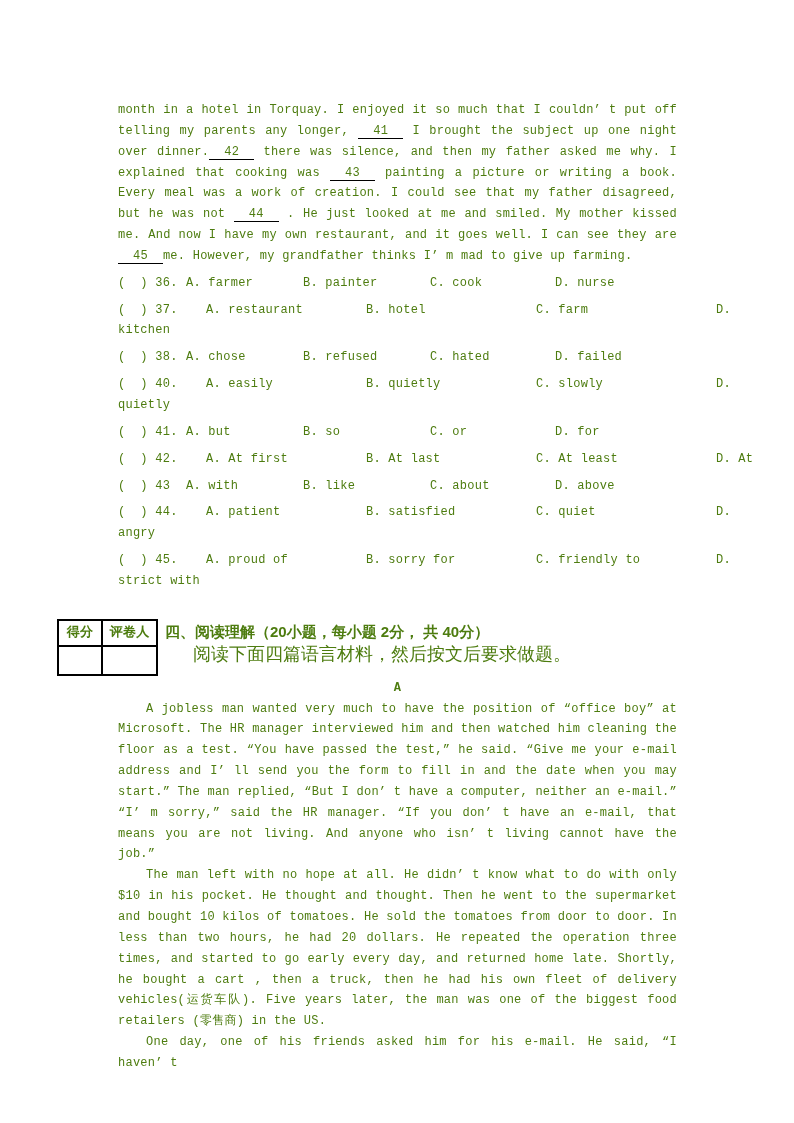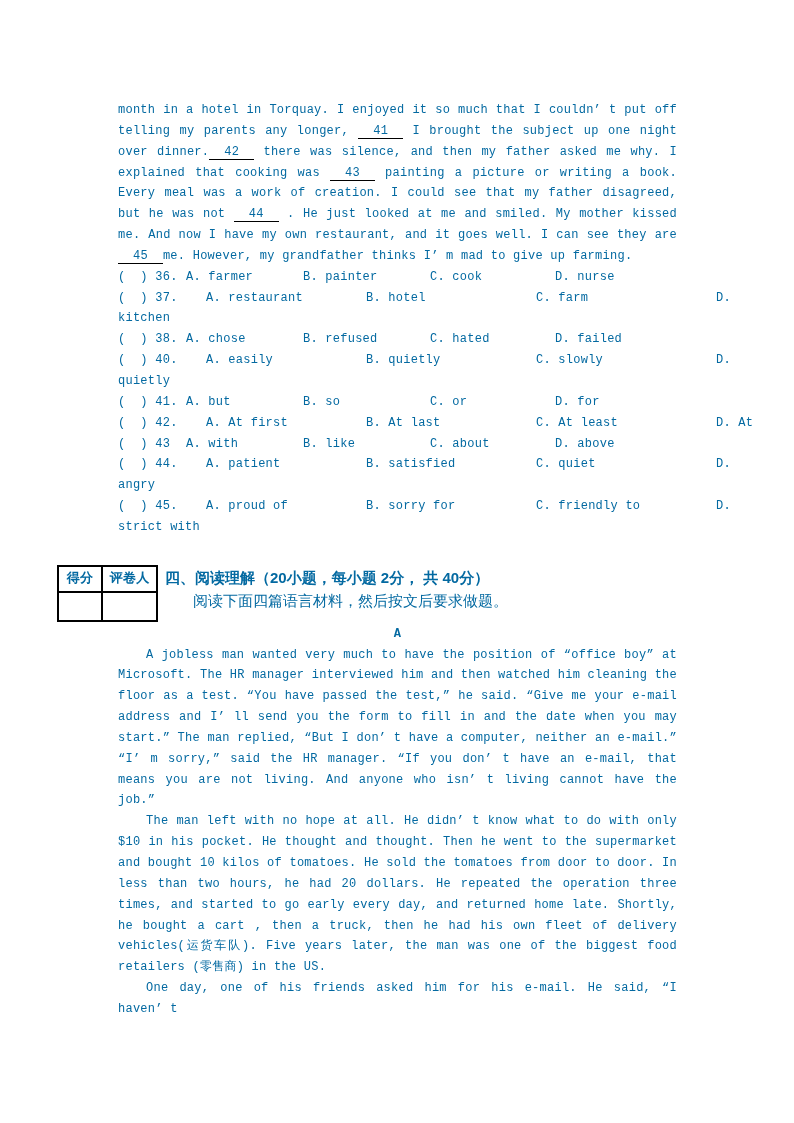--- a/index.html
+++ b/index.html
@@ -1,41 +1,41 @@
 <!DOCTYPE html>
 <html><head>
 <meta charset="utf-8">
 <style>
   html,body { margin:0; padding:0; background:#ffffff; }
   .page {
     position:relative;
     width:794px; height:1123px;
     background:#ffffff;
-    color:#0369a1;
+    color:#4d7c0f;
     font-family:"Liberation Mono","DejaVu Sans Mono",monospace;
     font-size:12px;
     letter-spacing:0.25px;
     line-height:20.85px;
     overflow:hidden;
   }
   .content {
     position:absolute;
     left:118px; top:100px;
     width:559px;
   }
   
   #cloze-para { text-align:justify; }
   .blank {
     border-bottom:1px solid #000;
     padding:0 15px;
     white-space:nowrap;
   }
   
   #cloze-questions { margin-top:0; }
-  .q-row { display:grid; grid-template-columns:68px 117px 127px 125px auto; }
+  .q-row { display:grid; grid-template-columns:68px 117px 127px 125px auto;margin-top:6px; }
   .q-row.wide { grid-template-columns:68px 140px 150px 160px auto;gap:20px; }
   .q-cell { white-space:pre; overflow:visible; }
   .q-carry { }
   
   .section-block {
     display:flex;
     align-items:flex-start;
     margin-left:-61px;
     margin-top:27px;
   }
@@ -61,25 +61,26 @@
     padding-top:2px;
     font-family:"Liberation Sans","DejaVu Sans",sans-serif;
   }
   .section-title {
     font-weight:bold;
     font-size:15px;
     line-height:21px;
     letter-spacing:0;
   }
   .section-instruction {
-    font-size:15px;
+    font-size:18px;
     line-height:20px;
     margin-left:28px;
     margin-top:3px;
     letter-spacing:0;
+    font-family:Liberation Mono, monospace;
   }
   .passage-label {
     text-align:center;
     font-weight:bold;
     margin-top:2px;
   }
   .apara {
     margin:0;
     text-align:justify;
     text-indent:28px;

